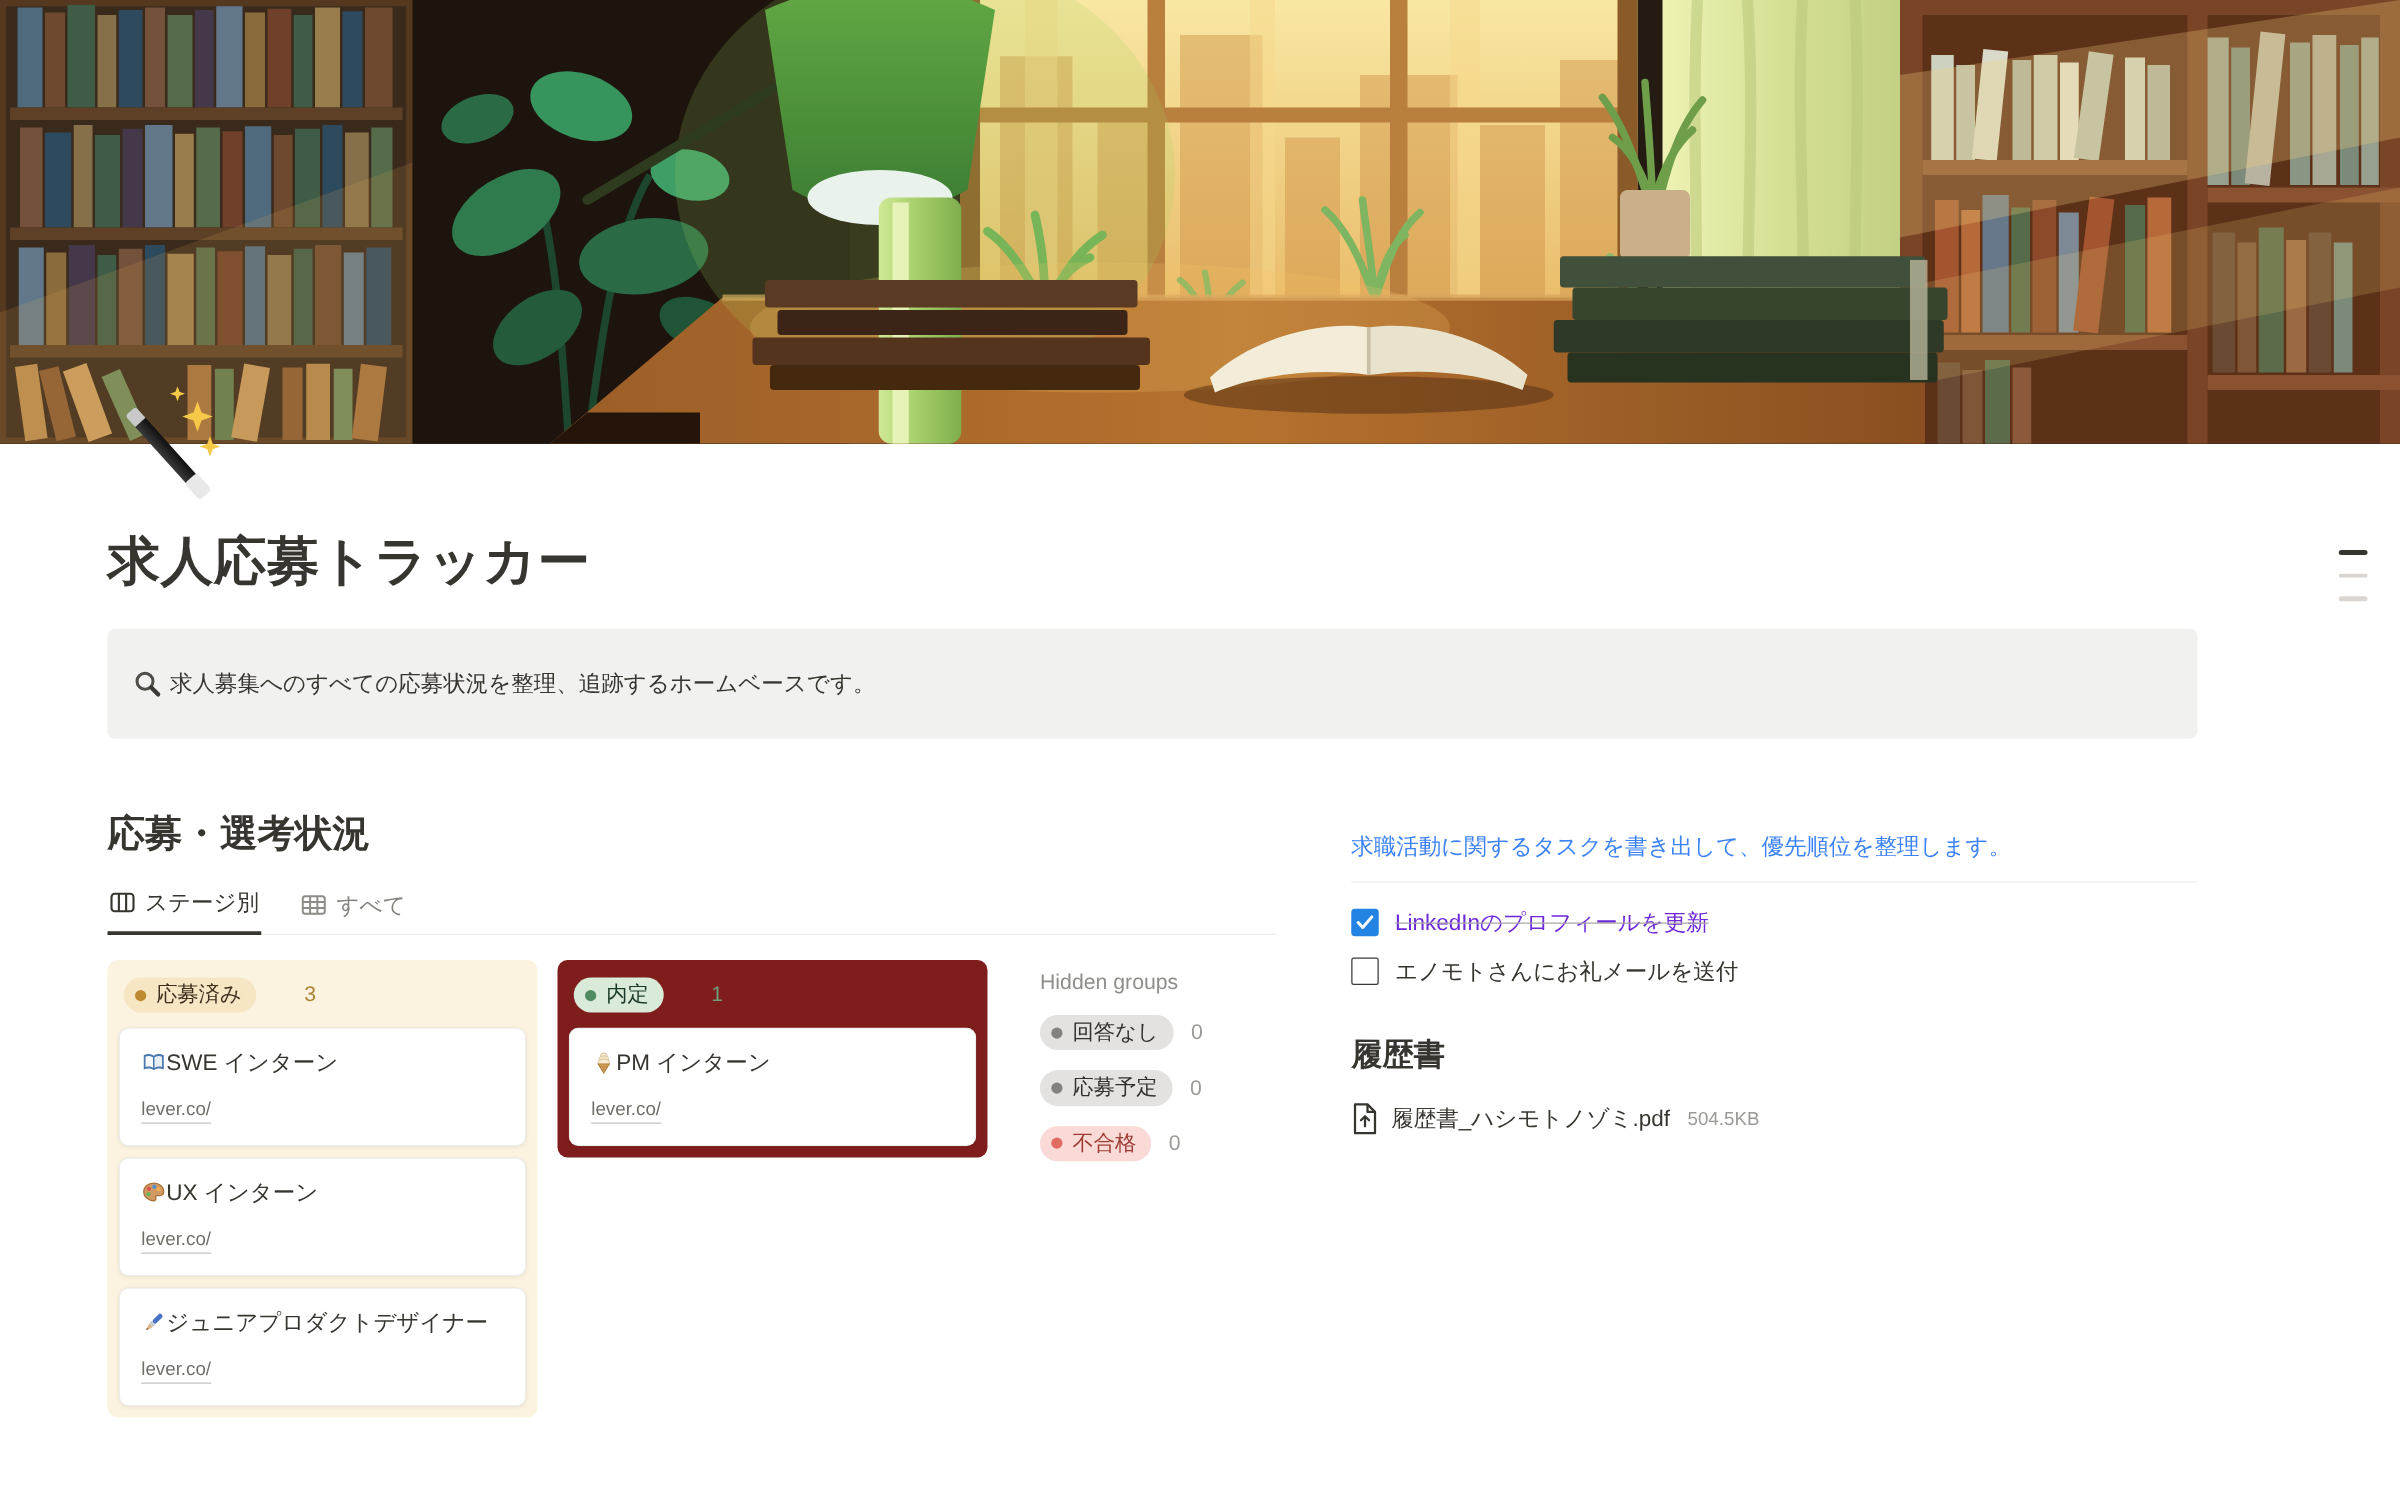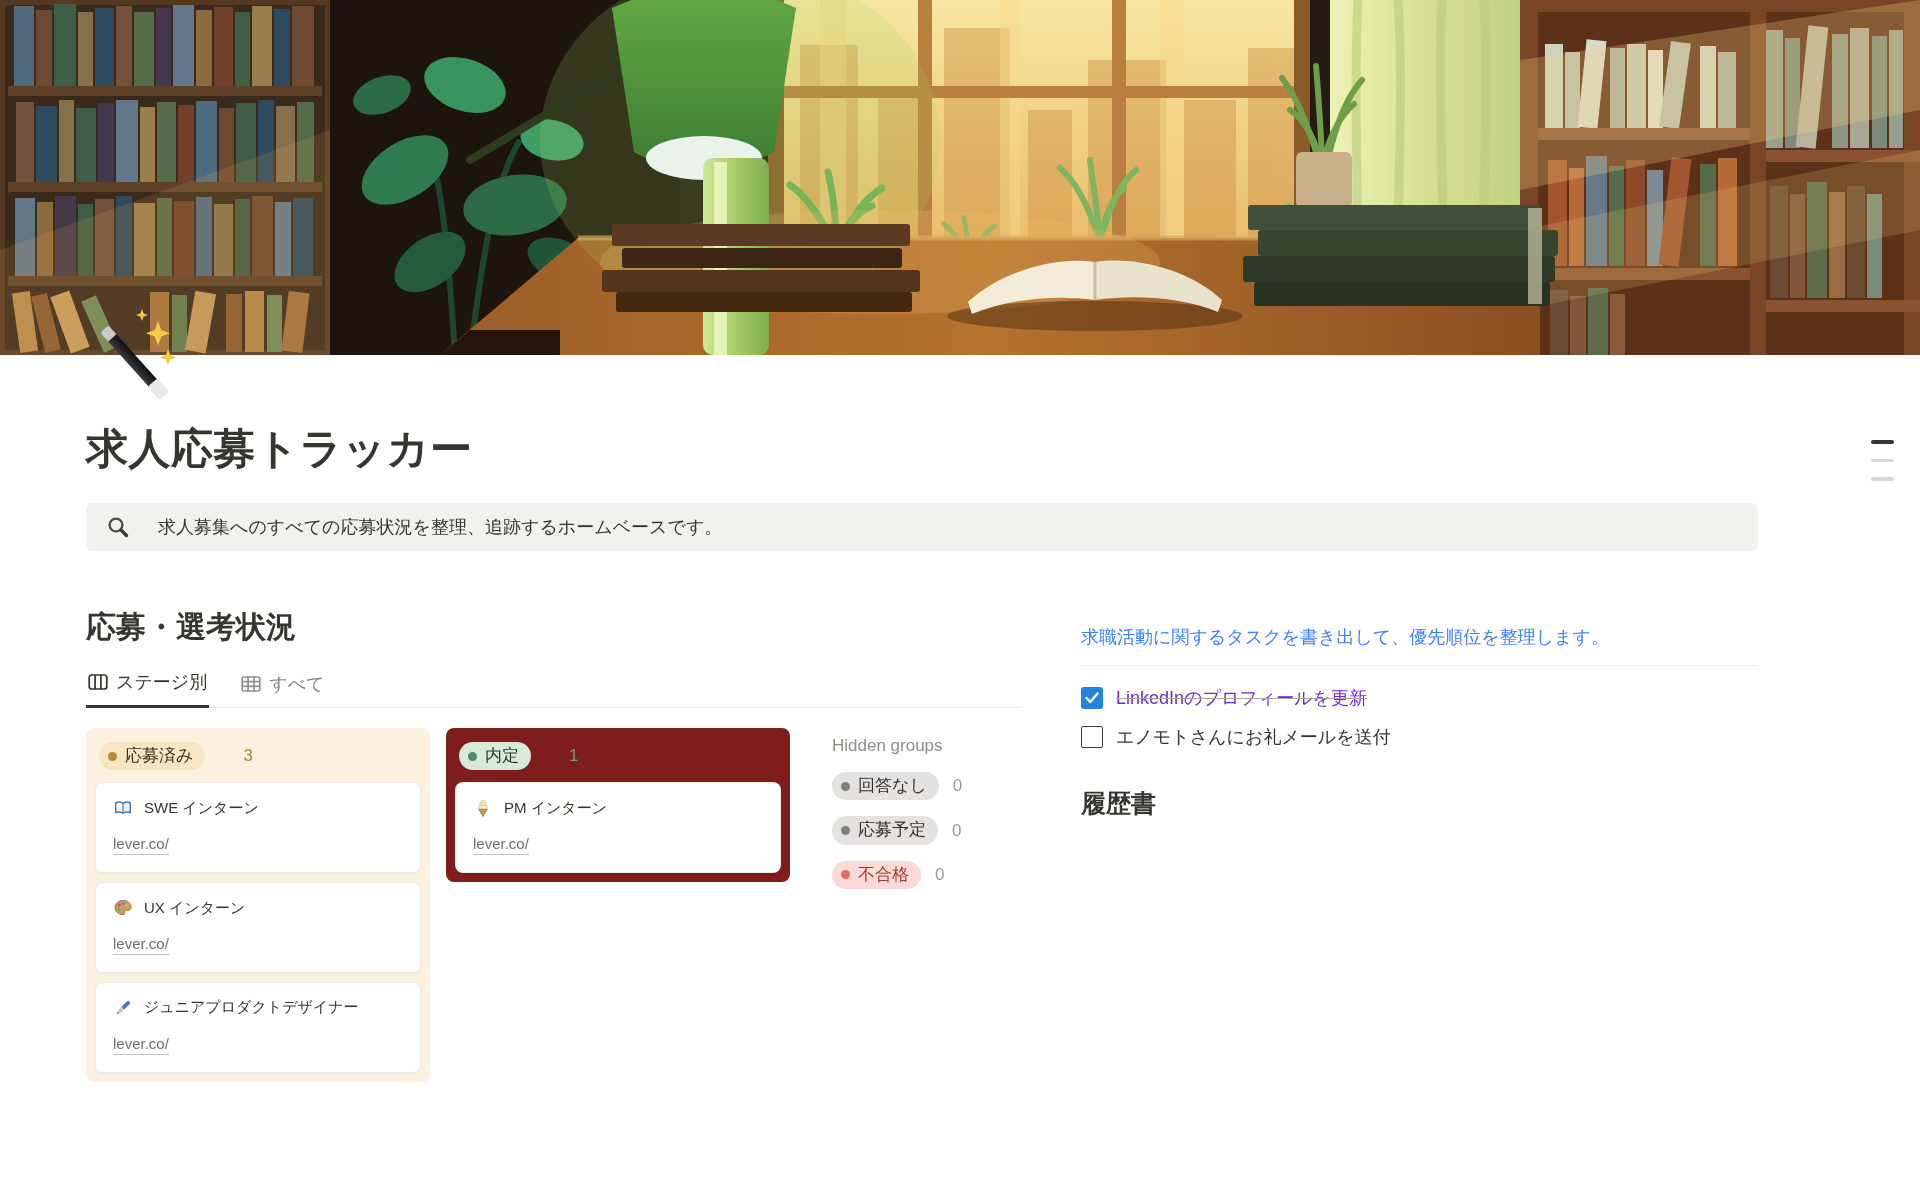--- a/index.html
+++ b/index.html
@@ -13,22 +13,22 @@
   
   .toc { position:absolute; right:26px; top:440px; display:flex; flex-direction:column; gap:15px; }
   .toc-bar { width:23px; height:3.5px; border-radius:2px; background:#d9d6d1; }
   .toc-bar.dark { background:#37352f; }
 
   
   .content { position:relative; width:1672px; margin-left:86px; }
   .page-icon { position:absolute; left:-6px; top:-52px; width:112px; height:112px; }
   h1.page-title { padding-top:66px; font-size:42px; font-weight:700; letter-spacing:.5px; }
 
-  .callout { margin-top:26px; display:flex; align-items:flex-end; gap:28px;
-    background:#f1f1ef; border-radius:6px; padding:12px 20px; font-size:18px; }
+  .callout { margin-top:26px; display:flex; align-items:flex-end; gap:6px;
+    background:#f1f1ef; border-radius:6px; padding:32px 20px; font-size:18px; }
   .callout .ico { flex:0 0 auto; display:flex; }
 
   .cols-wrap { display:flex; margin-top:56px; }
   .left-col { width:935px; }
   .right-col { width:677px; margin-left:60px; }
 
   h2.sec { font-size:30px; font-weight:700; }
   .right-col h2.sec { font-size:28px; }
 
   
@@ -50,21 +50,21 @@
   .pill.green  { background:#d9ead9; color:#1c3829; } .pill.green  .dot { background:#4f8a60; }
   .pill.gray   { background:#e3e2e0; color:#32302c; } .pill.gray   .dot { background:#82817e; }
   .pill.red    { background:#fadad6; color:#9c3b33; } .pill.red    .dot { background:#e06c60; }
   .kcount { margin-left:14px; font-size:17px; }
   .kcol.yellow .kcount { color:#ad8433; }
   .kcol.green  .kcount { color:#6f9f78; }
 
   .card { background:#fff; border:1px solid rgba(0,0,0,.07); border-radius:8px;
     box-shadow:0 1px 3px rgba(0,0,0,.05); padding:15px 17px 17px; margin-bottom:9px; cursor:pointer; }
   .card:last-child { margin-bottom:0; }
-  .card-title { display:flex; align-items:center; gap:11px; font-size:15px; font-weight:500; }
+  .card-title { display:flex; align-items:center; gap:0; font-size:18px; font-weight:500; }
   .card-title .ico { display:flex; flex:0 0 auto; }
   .card-link { display:inline-block; margin-top:17px; font-size:15px; color:#6f6e69;
     border-bottom:1px solid rgba(55,53,47,.3); line-height:1.25; cursor:pointer; }
 
   .hgroups { margin-left:42px; padding-top:8px; }
   .hg-label { font-size:17px; color:#8f8e8b; }
   .hg-row { display:flex; align-items:center; margin-top:16px; }
   .hg-row .kcount { color:#9b9a97; }
 
   
@@ -541,15 +541,24 @@
           </span>
           <span class="todo-label">LinkedInのプロフィールを更新</span>
         </div>
         <div class="todo">
           <span class="cbox unchecked"></span>
           <span class="todo-label">エノモトさんにお礼メールを送付</span>
         </div>
       </div>
 
       <h3 class="sec3">履歴書</h3>
+      <div class="file-row">
+        <svg width="22" height="26" viewBox="0 0 22 26">
+          <path d="M3,1.5 H13 L19,7.5 V24.5 H3 Z" fill="none" stroke="#37352f" stroke-width="1.8" stroke-linejoin="round"></path>
+          <path d="M13,1.5 V7.5 H19" fill="none" stroke="#37352f" stroke-width="1.8" stroke-linejoin="round"></path>
+          <path d="M11,19 V11.5 M7.8,14.2 L11,11 L14.2,14.2" fill="none" stroke="#37352f" stroke-width="1.8" stroke-linecap="round" stroke-linejoin="round"></path>
+        </svg>
+        <span class="file-name">履歴書_ハシモトノゾミ.pdf</span>
+        <span class="file-size">504.5KB</span>
+      </div>
     </div>
   </div>
 </div>
 
 </body></html>

